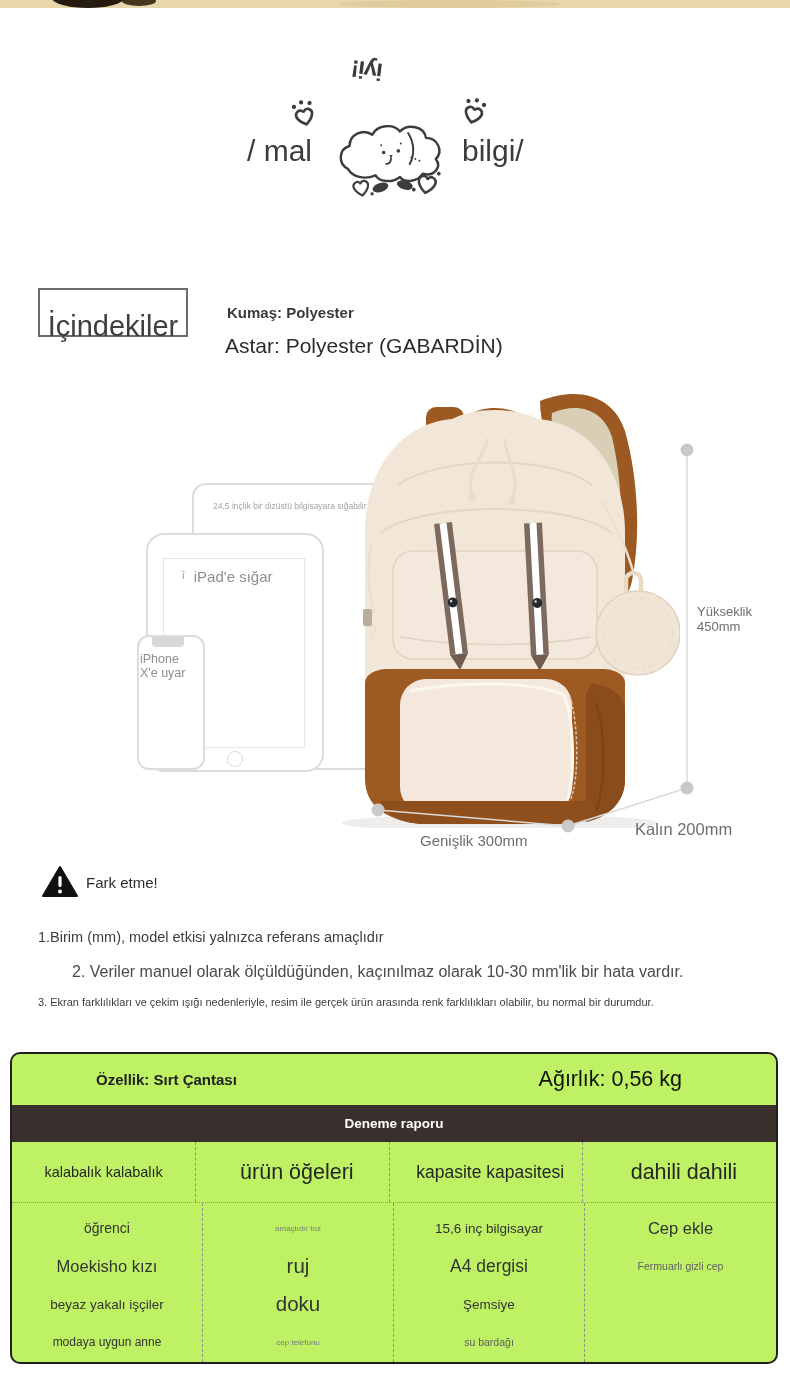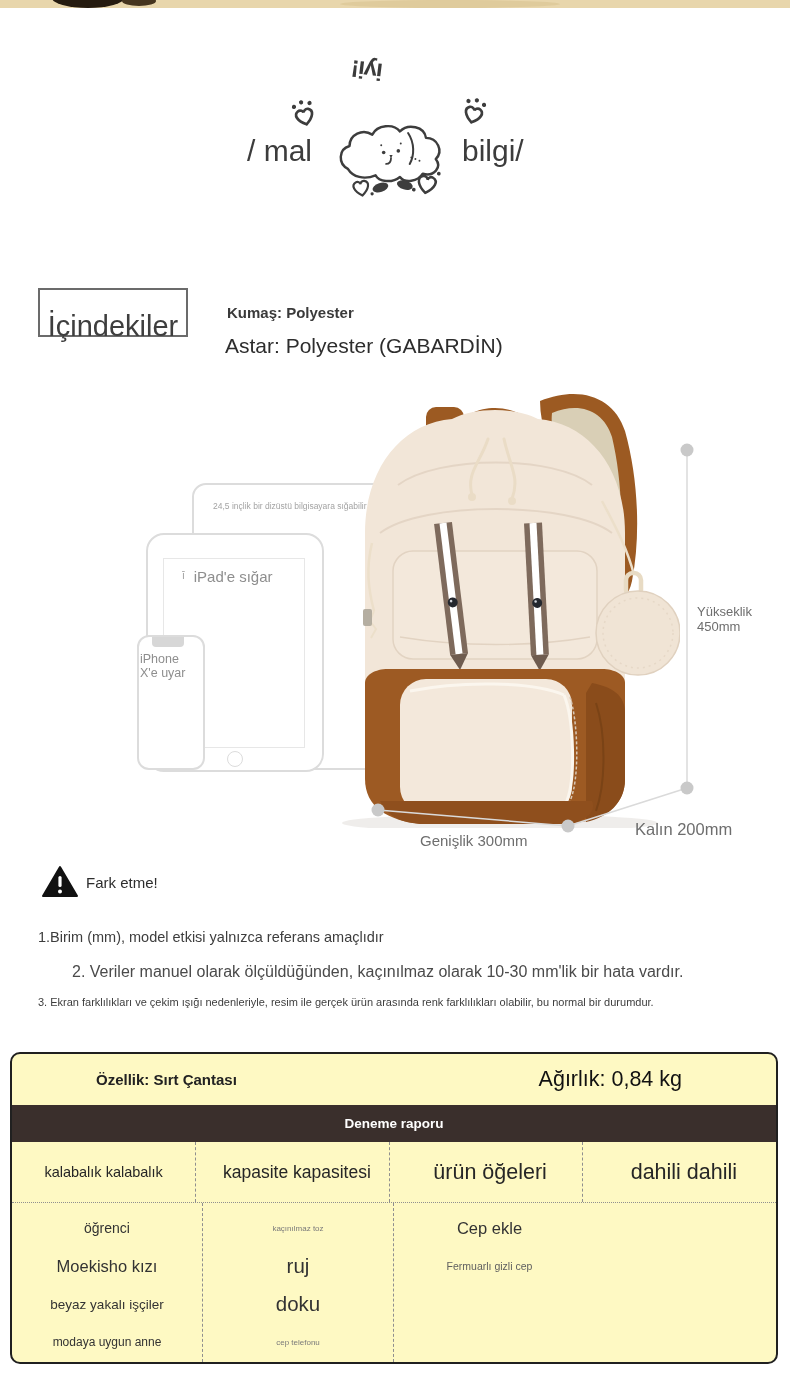--- a/index.html
+++ b/index.html
@@ -48,21 +48,21 @@
   .lab-depth{left:635px;top:820px;font-size:16.5px;}
 
   
   .notice-title{left:86px;top:874px;font-size:15px;color:#2d2d2d;}
   .note-1{left:38px;top:929px;font-size:14.5px;color:#3d3d3d;}
   .note-2{left:33px;top:963px;font-size:16px;color:#4a4a4a;margin-left:39px;}
   .note-3{left:38px;top:996px;font-size:11px;color:#3d3d3d;}
 
   
   .spec-table{left:10px;top:1052px;width:768px;height:312px;border:2.5px solid #202020;
-    border-radius:10px;overflow:hidden;background:#fef9c3;box-sizing:border-box;display:flex;flex-direction:column;}
+    border-radius:10px;overflow:hidden;background:#bef264;box-sizing:border-box;display:flex;flex-direction:column;}
   .info-row{height:51px;display:flex;align-items:center;justify-content:space-between;
     padding-left:84px;padding-right:94px;}
   .feature-text{font-size:15px;font-weight:600;color:#222;}
   .weight-text{font-size:21.5px;font-weight:500;color:#111;}
   .band{height:37px;background:#3a2f2c;color:#fff;display:flex;align-items:center;justify-content:center;
     font-size:13.5px;font-weight:700;}
   .hdr-row{height:60px;display:grid;grid-template-columns:repeat(4,1fr);
     border-bottom:1.5px dotted #909090;gap:9px;}
   .hdr-cell{display:flex;align-items:center;justify-content:center;color:#262626;}
   .hdr-cell:not(:last-child){border-right:1.5px dashed #8f8f8f;}
@@ -247,40 +247,46 @@
   <circle cx="18" cy="26.5" r="2" fill="#fff"></circle>
 </svg>
 <div class="abs notice-title">Fark etme!</div>
 <div class="abs note-1">1.Birim (mm), model etkisi yalnızca referans amaçlıdır</div>
 <div class="abs note-2">2. Veriler manuel olarak ölçüldüğünden, kaçınılmaz olarak 10-30 mm'lik bir hata vardır.</div>
 <div class="abs note-3">3. Ekran farklılıkları ve çekim ışığı nedenleriyle, resim ile gerçek ürün arasında renk farklılıkları olabilir, bu normal bir durumdur.</div>
 
 <div class="abs spec-table">
   <div class="info-row">
     <span class="feature-text">Özellik: Sırt Çantası</span>
-    <span class="weight-text">Ağırlık: 0,84 kg</span>
+    <span class="weight-text">Ağırlık: 0,56 kg</span>
   </div>
   <div class="band">Deneme raporu</div>
   <div class="hdr-row">
     <div class="hdr-cell hc1">kalabalık kalabalık</div>
+    <div class="hdr-cell hc2">ürün öğeleri</div>
     <div class="hdr-cell hc3">kapasite kapasitesi</div>
-    <div class="hdr-cell hc2">ürün öğeleri</div>
     <div class="hdr-cell hc4">dahili dahili</div>
   </div>
   <div class="body-row">
     <div class="body-cell">
       <div class="cell-item sz-m">öğrenci</div>
       <div class="cell-item sz-l">Moekisho kızı</div>
       <div class="cell-item sz-ms">beyaz yakalı işçiler</div>
       <div class="cell-item sz-s">modaya uygun anne</div>
     </div>
     <div class="body-cell">
-      <div class="cell-item sz-xxs">kaçınılmaz toz</div>
+      <div class="cell-item sz-xxs">amaçlıdır toz</div>
       <div class="cell-item sz-xxl">ruj</div>
       <div class="cell-item sz-xxl">doku</div>
       <div class="cell-item sz-xxs">cep telefonu</div>
     </div>
     <div class="body-cell">
+      <div class="cell-item sz-ms">15,6 inç bilgisayar</div>
+      <div class="cell-item sz-xl">A4 dergisi</div>
+      <div class="cell-item sz-ms">Şemsiye</div>
+      <div class="cell-item sz-xs">su bardağı</div>
+    </div>
+    <div class="body-cell">
       <div class="cell-item sz-l">Cep ekle</div>
       <div class="cell-item sz-xs">Fermuarlı gizli cep</div>
     </div>
   </div>
 </div>
 
 </body></html>

